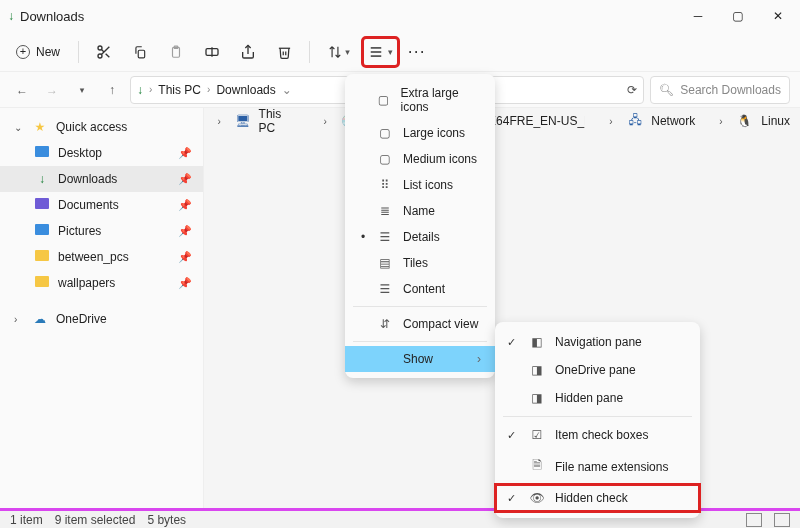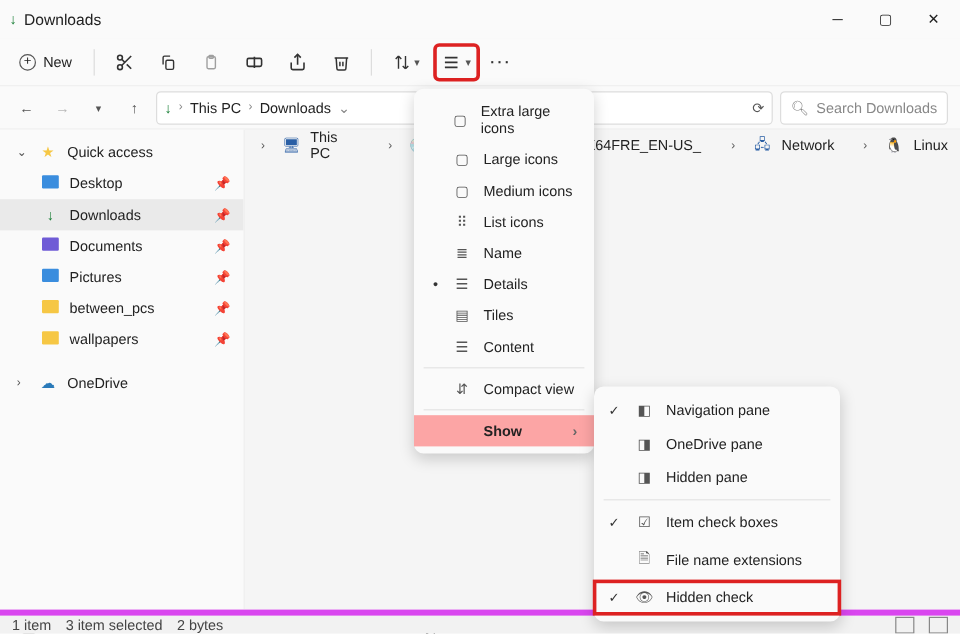--- a/index.html
+++ b/index.html
@@ -31,28 +31,28 @@
 .side-item .pin { margin-left: auto; color: #888; font-size: 11px; }
 .side-item.indent { padding-left: 34px; }
 .content { flex: 1; background: #fff; position: relative; overflow: hidden; }
 .col-headers { display: flex; align-items: center; height: 28px; border-bottom: 1px solid #eee; padding-left: 12px; color: #444; gap: 0; }
 .col { padding: 0 6px; }
 .col.name-col { width: 220px; display:flex; align-items:center; gap:8px;}
 .col.date-col { width: 110px; }
 .col.type-col { width: 95px; }
 .col.size-col { width: 70px; text-align: left; }
 .chk { width: 12px; height: 12px; border: 1px solid #888; border-radius: 2px; display: inline-flex; align-items:center; justify-content:center; font-size:9px; background:#fff;}
-.status { position: absolute; bottom: 0; left: 0; right: 0; height: 20px; background: #f2f2f2; display: flex; align-items: center; padding: 0 10px; gap: 12px; color: #444; font-size: 11px; border-top:5px solid #d946ef;text-align:right;}
+.status { position: absolute; bottom: 0; left: 0; right: 0; height: 20px; background: #f2f2f2; display: flex; align-items: center; padding: 0 10px; gap: 12px; color: #444; font-size: 11px; border-top:3px solid #d946ef;text-align:right;}
 .status .sp { flex:1; }
 .status .mini { width:16px; height:14px; border:1px solid #888; }
 
 .menu { position: absolute; background: #fafafa; box-shadow: 0 4px 12px rgba(0,0,0,.18); border-radius: 8px; padding: 6px 0; z-index: 20; }
 .menu.view-menu { left: 345px; top: 74px; width: 150px; }
 .menu-item { display: flex; align-items: center; gap: 10px; padding: 6px 14px; color: #222; }
-.menu-item:hover, .menu-item.hov { background: #fca5a5; font-weight: bold; }
+.menu-item:hover, .menu-item.hov { background: #7dd3fc; }
 .menu-item .micon { width: 16px; text-align: center; color: #555; }
 .menu-item .dot { width: 8px; text-align:center; color:#333; }
 .menu-item .arrow { margin-left: auto; color: #666; }
 .menu-sep { height: 1px; background: #e4e4e4; margin: 4px 8px; }
 .menu.show-menu { left: 495px; top: 322px; width: 205px; }
 .show-item { display: flex; align-items: center; gap: 10px; padding: 7px 12px; }
 .show-item .check { width: 12px; color: #333; font-size:11px;}
 .show-item .sicon { width: 16px; text-align:center; color:#555; }
 .show-item.boxed { outline: 3px solid #d22; outline-offset: -2px; }
 .logo-yellow{background:#f6c744;width:14px;height:11px;display:inline-block;border-radius:1px;}
@@ -237,22 +237,22 @@
       </div>
       <div class="col date-col">dified</div>
       <div class="col type-col">Type</div>
       <div class="col size-col">Size</div>
     </div>
 
   </div>
 
 <div class="status">
   <span>1 item</span>
-  <span>3 item selected</span>
-  <span>2 bytes</span>
+  <span>9 item selected</span>
+  <span>5 bytes</span>
   <span class="sp"></span>
   <span class="mini"></span>
   <span class="mini"></span>
 </div>
 
 <div class="menu view-menu">
   <div class="menu-item">
       <span class="dot"></span>
       <span class="micon">▢</span>
       <span>Extra large icons</span>

